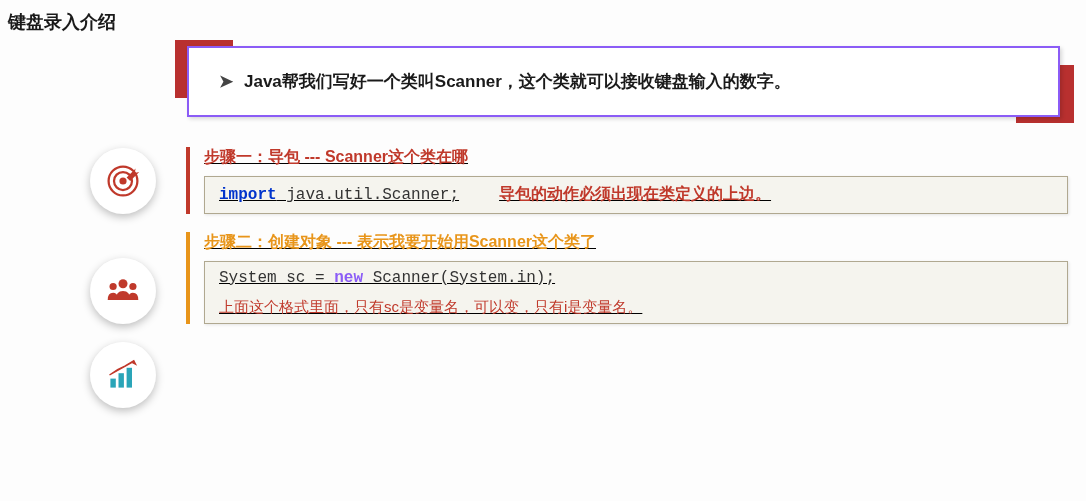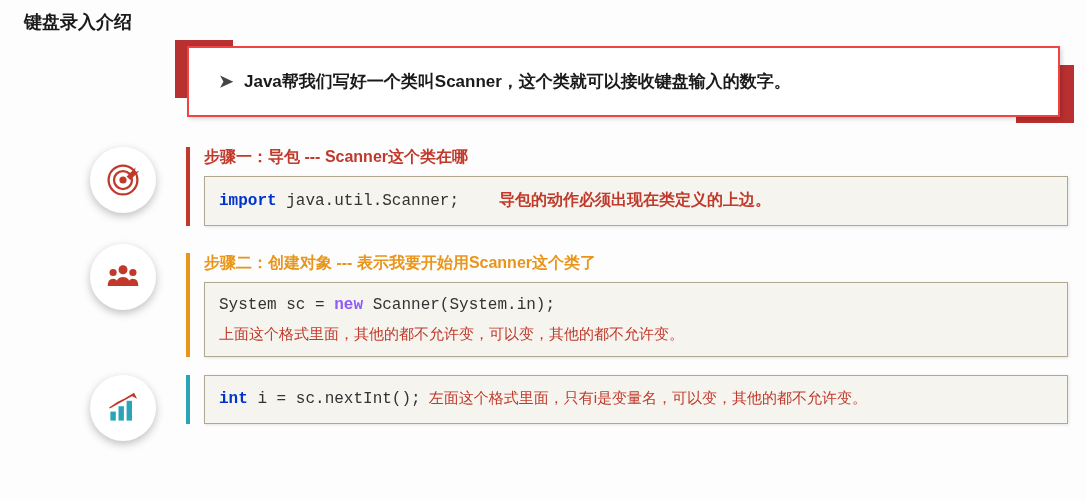--- a/index.html
+++ b/index.html
@@ -1,43 +1,43 @@
 <!DOCTYPE html>
 <html><head>
   <meta charset="utf-8">
   <style>
     * { margin: 0; padding: 0; box-sizing: border-box; }
     body { font-family: "Microsoft YaHei", "SimHei", sans-serif; background: #fdfdfd; width: 1086px; }
     
-    .page-title { font-size: 18px; font-weight: bold; color: #1a1a1a; padding: 10px 0 6px 24px; }
+    .page-title { font-size: 18px; font-weight: bold; color: #1a1a1a; padding: 10px 0 6px 8px; }
     
     .intro-banner { position: relative; margin: 0 18px 30px 175px; }
     .corner-tl { position: absolute; top: -6px; left: 0; width: 24px; height: 58px; background: #b8302f; }
     .corner-tl-h { position: absolute; top: -6px; left: 0; width: 58px; height: 20px; background: #b8302f; }
     .corner-br { position: absolute; bottom: -6px; right: -6px; width: 24px; height: 58px; background: #b8302f; }
     .corner-br-h { position: absolute; bottom: -6px; right: -6px; width: 58px; height: 20px; background: #b8302f; }
-    .intro-box { position: relative; margin: 6px 8px 6px 12px; border: 2px solid #ef4444; background: #fff; padding: 22px 30px; box-shadow: 2px 2px 4px rgba(0,0,0,0.15); }
+    .intro-box { position: relative; margin: 6px 8px 6px 12px; border: 2px solid #8b5cf6; background: #fff; padding: 22px 30px; box-shadow: 2px 2px 4px rgba(0,0,0,0.15); }
     .intro-text { font-size: 17px; font-weight: bold; color: #1a1a1a; }
     .intro-text::before { content: "➤ "; color: #444; margin-right: 6px; }
     
-    .step-section { display: flex; align-items: flex-start; margin: 6px 18px 18px 90px; }
+    .step-section { display: flex; align-items: flex-end; margin: 6px 18px 18px 90px; text-decoration: underline; }
     .step-icon-wrap { width: 66px; height: 66px; border-radius: 50%; background: #fff; box-shadow: 0 3px 8px rgba(0,0,0,0.25), inset 0 1px 2px rgba(255,255,255,0.8); display: flex; align-items: center; justify-content: center; flex-shrink: 0; margin-right: 30px; }
     .step-icon-wrap svg { width: 36px; height: 36px; }
     
     .step-content { flex: 1; border-left: 4px solid transparent; padding-left: 14px; }
     .step-content.red { border-left-color: #c0392b; }
-    .step-content.orange { border-left-color: #e8951a; margin-top: 9px; }
+    .step-content.orange { border-left-color: #e8951a; }
     .step-content.teal { border-left-color: #2aa5b8; }
     
     .step-title { font-size: 16px; font-weight: bold; margin-bottom: 8px; }
     .step-title.red { color: #c0392b; }
     .step-title.orange { color: #e8951a; }
     .step-title.teal { color: #2aa5b8; }
     
-    .code-box { background: #f5f4ee; border: 1px solid #b0a890; padding: 10px 14px; font-family: "Consolas", "Courier New", monospace; font-size: 16px; box-shadow: 1px 1px 3px rgba(0,0,0,0.1); line-height: 1.6; }
+    .code-box { background: #f5f4ee; border: 1px solid #b0a890; padding: 4px 14px; font-family: "Consolas", "Courier New", monospace; font-size: 16px; box-shadow: 1px 1px 3px rgba(0,0,0,0.1); line-height: 1.6; }
     .kw-import { color: #0033cc; font-weight: bold; }
     .kw-new { color: #8b5cf6; font-weight: bold; }
     .kw-int { color: #0033cc; font-weight: bold; }
     .code-plain { color: #333; }
     .code-note { color: #c0392b; font-weight: bold; margin-left: 40px; font-family: "Microsoft YaHei", sans-serif; }
     .code-note-below { color: #c0392b; font-family: "Microsoft YaHei", sans-serif; font-size: 15px; margin-top: 4px; display: block; }
     .code-note-inline { color: #c0392b; font-family: "Microsoft YaHei", sans-serif; font-size: 15px; margin-left: 8px; }
   </style>
 </head>
 <body>
@@ -79,32 +79,29 @@
         <circle cx="9" cy="15" r="4" fill="#c0392b"></circle>
         <path d="M 3 30 Q 3 22 9 22 Q 13 22 14 26 L 14 30 Z" fill="#c0392b"></path>
         <circle cx="31" cy="15" r="4" fill="#c0392b"></circle>
         <path d="M 26 30 L 26 26 Q 27 22 31 22 Q 37 22 37 30 Z" fill="#c0392b"></path>
       </svg>
   </div>
   <div class="step-content orange">
     <div class="step-title orange">步骤二：创建对象 --- 表示我要开始用Scanner这个类了</div>
     <div class="code-box">
       <span class="code-plain">System sc = </span><span class="kw-new">new</span><span class="code-plain"> Scanner(System.in);</span>
-      <span class="code-note-below">上面这个格式里面，其他的都不允许变，可以变，其他的都不允许变。</span>
+      <span class="code-note-below">上面这个格式里面，只有sc是变量名，可以变，只有i是变量名。</span>
     </div>
   </div>
 </div>
 
 <div class="step-section">
   <div class="step-icon-wrap">
     <svg viewBox="0 0 40 40">
         <rect x="6" y="24" width="6" height="10" fill="#2aa5b8"></rect>
         <rect x="15" y="18" width="6" height="16" fill="#2aa5b8"></rect>
         <rect x="24" y="12" width="6" height="22" fill="#2aa5b8"></rect>
         <path d="M 5 20 L 14 14 L 22 10 L 32 4 L 34 8 L 30 6 Z" fill="#c0392b" stroke="#c0392b" stroke-width="1.5"></path>
       </svg>
   </div>
   <div class="step-content teal">
-    <div class="code-box">
-      <span class="kw-int">int</span><span class="code-plain"> i = sc.nextInt();</span><span class="code-note-inline">左面这个格式里面，只有i是变量名，可以变，其他的都不允许变。</span>
-    </div>
   </div>
 </div>
 
 </body></html>

